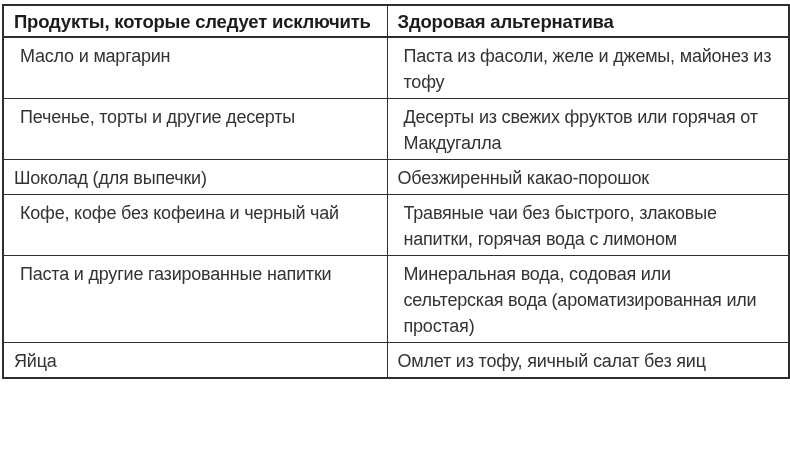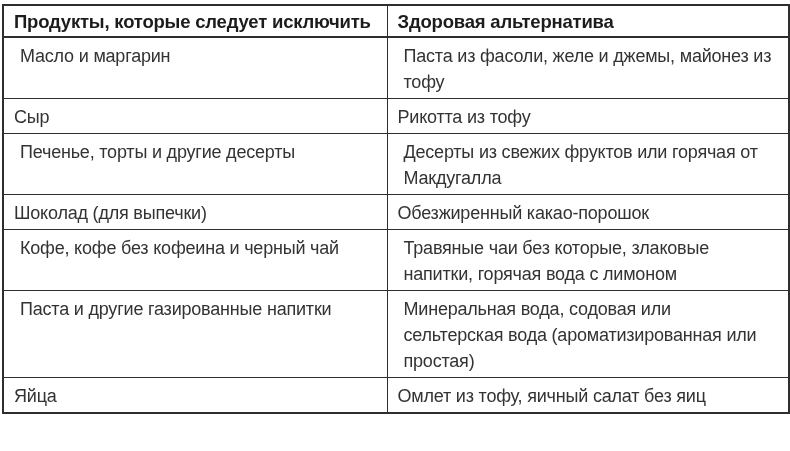--- a/index.html
+++ b/index.html
@@ -73,35 +73,31 @@
       <tr>
         <th>Продукты, которые следует исключить</th>
         <th>Здоровая альтернатива</th>
       </tr>
     </thead>
     <tbody>
       <tr class="tall">
         <td>Масло и маргарин</td>
         <td>Паста из фасоли, желе и джемы, майонез из тофу</td>
       </tr>
-      <tr class="short">
-        <td>Сыр</td>
-        <td>Рикотта из тофу</td>
-      </tr>
       <tr class="tall">
         <td>Печенье, торты и другие десерты</td>
         <td>Десерты из свежих фруктов или горячая от Макдугалла</td>
       </tr>
       <tr class="short">
         <td>Шоколад (для выпечки)</td>
         <td>Обезжиренный какао-порошок</td>
       </tr>
       <tr class="tall">
         <td>Кофе, кофе без кофеина и черный чай</td>
-        <td>Травяные чаи без которые, злаковые напитки, горячая вода с лимоном</td>
+        <td>Травяные чаи без быстрого, злаковые напитки, горячая вода с лимоном</td>
       </tr>
       <tr class="tall">
         <td>Паста и другие газированные напитки</td>
         <td>Минеральная вода, содовая или сельтерская вода (ароматизированная или простая)</td>
       </tr>
       <tr class="short">
         <td>Яйца</td>
         <td>Омлет из тофу, яичный салат без яиц</td>
       </tr>
     </tbody>

